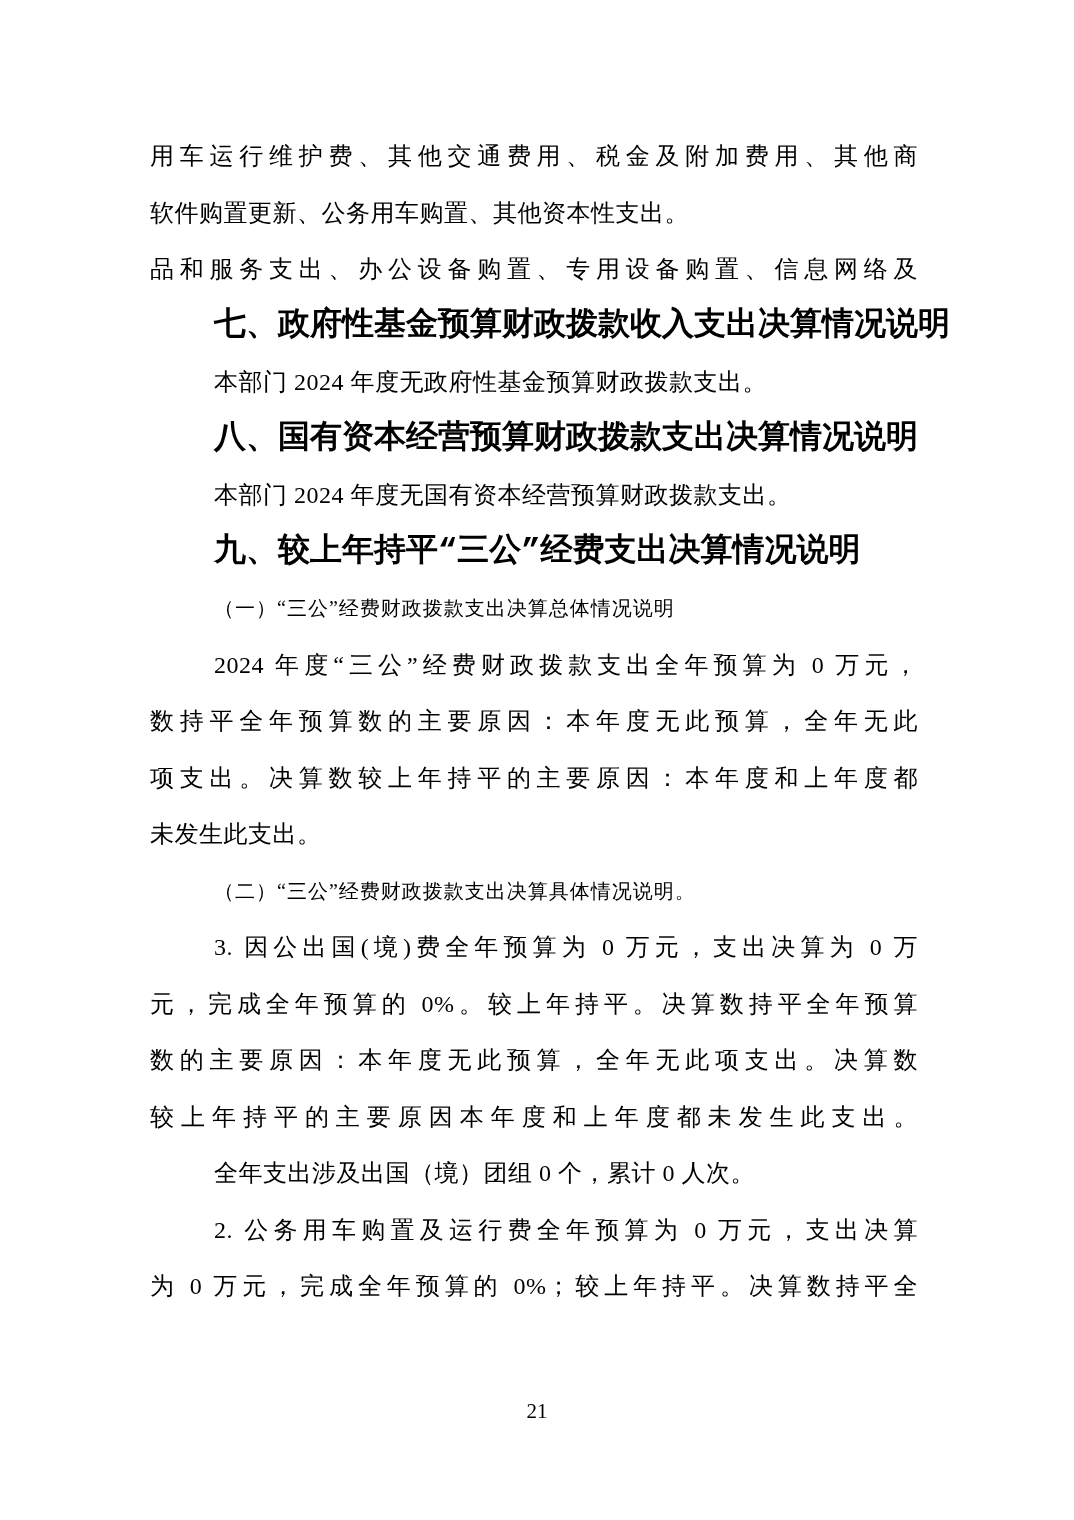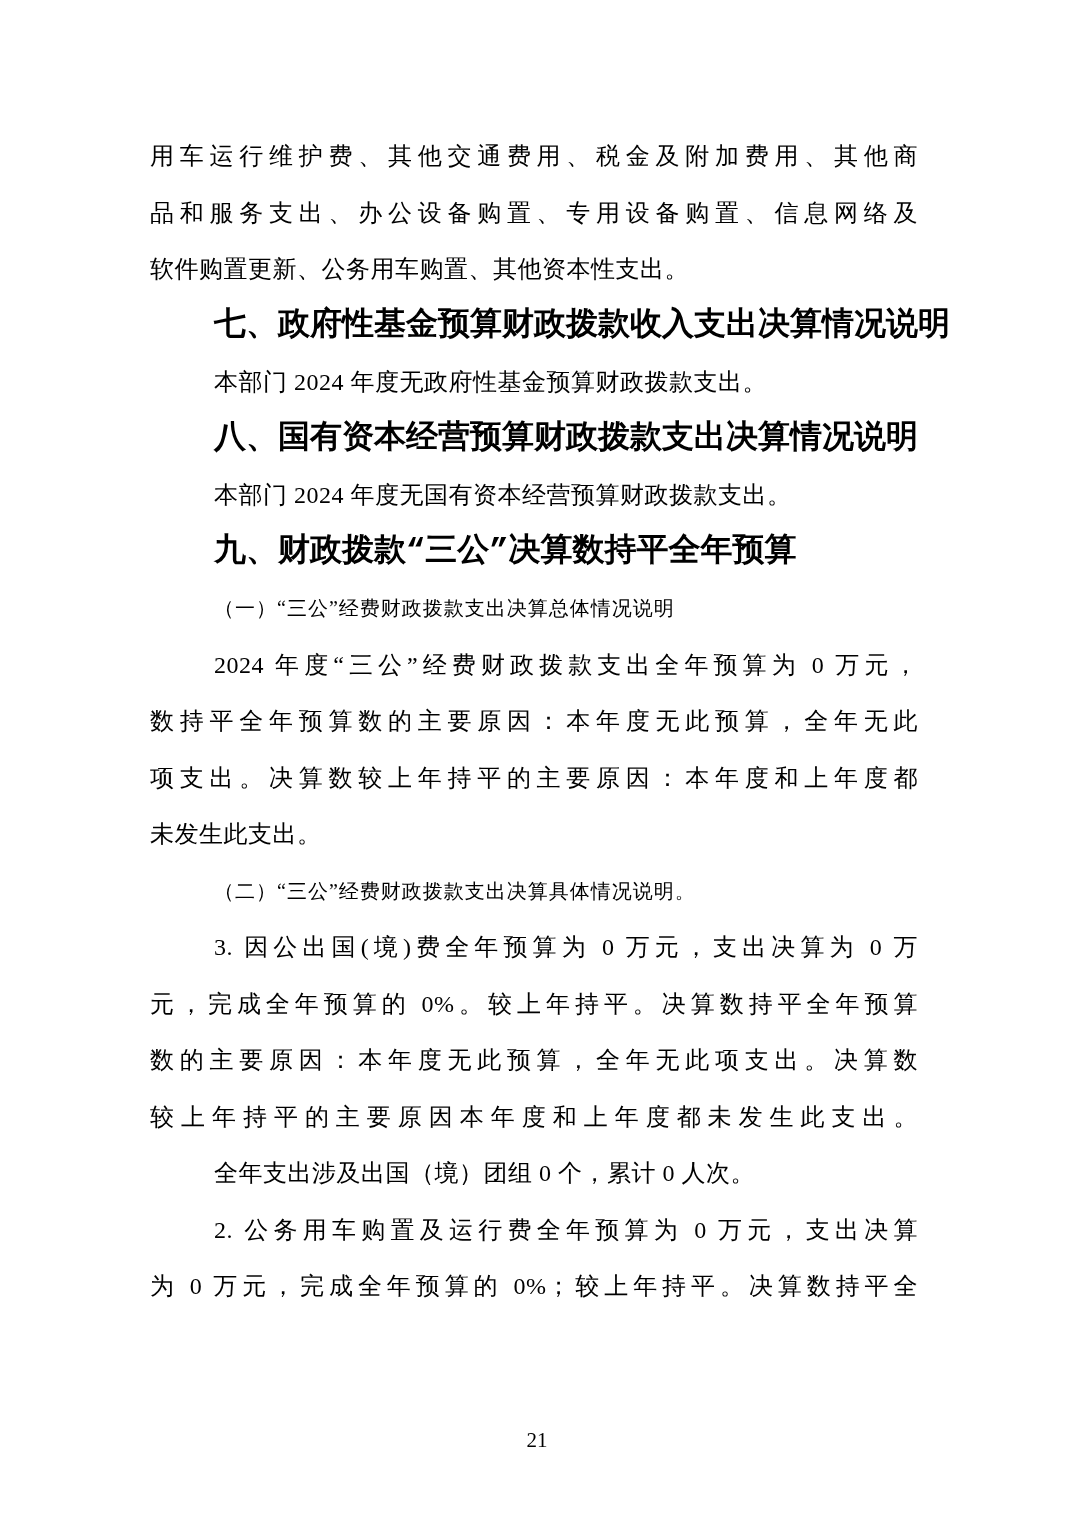--- a/index.html
+++ b/index.html
@@ -46,39 +46,39 @@
   }
   .subheading {
     font-size: 20px;
     text-indent: 64px;
     letter-spacing: 1px;
   }
   .page-number {
     position: absolute;
     left: 0;
     right: 0;
-    top: 1428px;
+    top: 1399px;
     text-align: center;
     font-size: 21px;
     font-family: "Liberation Serif", "DejaVu Serif", serif;
   }
 </style>
 </head>
 <body>
 
 <div class="page">
   <div class="content">
     <div class="line fill">用车运行维护费、其他交通费用、税金及附加费用、其他商</div>
+    <div class="line">软件购置更新、公务用车购置、其他资本性支出。</div>
     <div class="line fill">品和服务支出、办公设备购置、专用设备购置、信息网络及</div>
-    <div class="line">软件购置更新、公务用车购置、其他资本性支出。</div>
     <div class="line heading">七、政府性基金预算财政拨款收入支出决算情况说明</div>
     <div class="line indent">本部门 2024 年度无政府性基金预算财政拨款支出。</div>
     <div class="line heading">八、国有资本经营预算财政拨款支出决算情况说明</div>
     <div class="line indent">本部门 2024 年度无国有资本经营预算财政拨款支出。</div>
-    <div class="line heading">九、财政拨款“三公”决算数持平全年预算</div>
+    <div class="line heading">九、较上年持平“三公”经费支出决算情况说明</div>
     <div class="line subheading">（一）“三公”经费财政拨款支出决算总体情况说明</div>
     <div class="line indent fill">2024 年度“三公”经费财政拨款支出全年预算为 0 万元，</div>
     <div class="line fill">数持平全年预算数的主要原因：本年度无此预算，全年无此</div>
     <div class="line fill">项支出。决算数较上年持平的主要原因：本年度和上年度都</div>
     <div class="line">未发生此支出。</div>
     <div class="line subheading">（二）“三公”经费财政拨款支出决算具体情况说明。</div>
     <div class="line indent fill">3. 因公出国(境)费全年预算为 0 万元，支出决算为 0 万</div>
     <div class="line fill">元，完成全年预算的 0%。较上年持平。决算数持平全年预算</div>
     <div class="line fill">数的主要原因：本年度无此预算，全年无此项支出。决算数</div>
     <div class="line fill">较上年持平的主要原因本年度和上年度都未发生此支出。</div>

